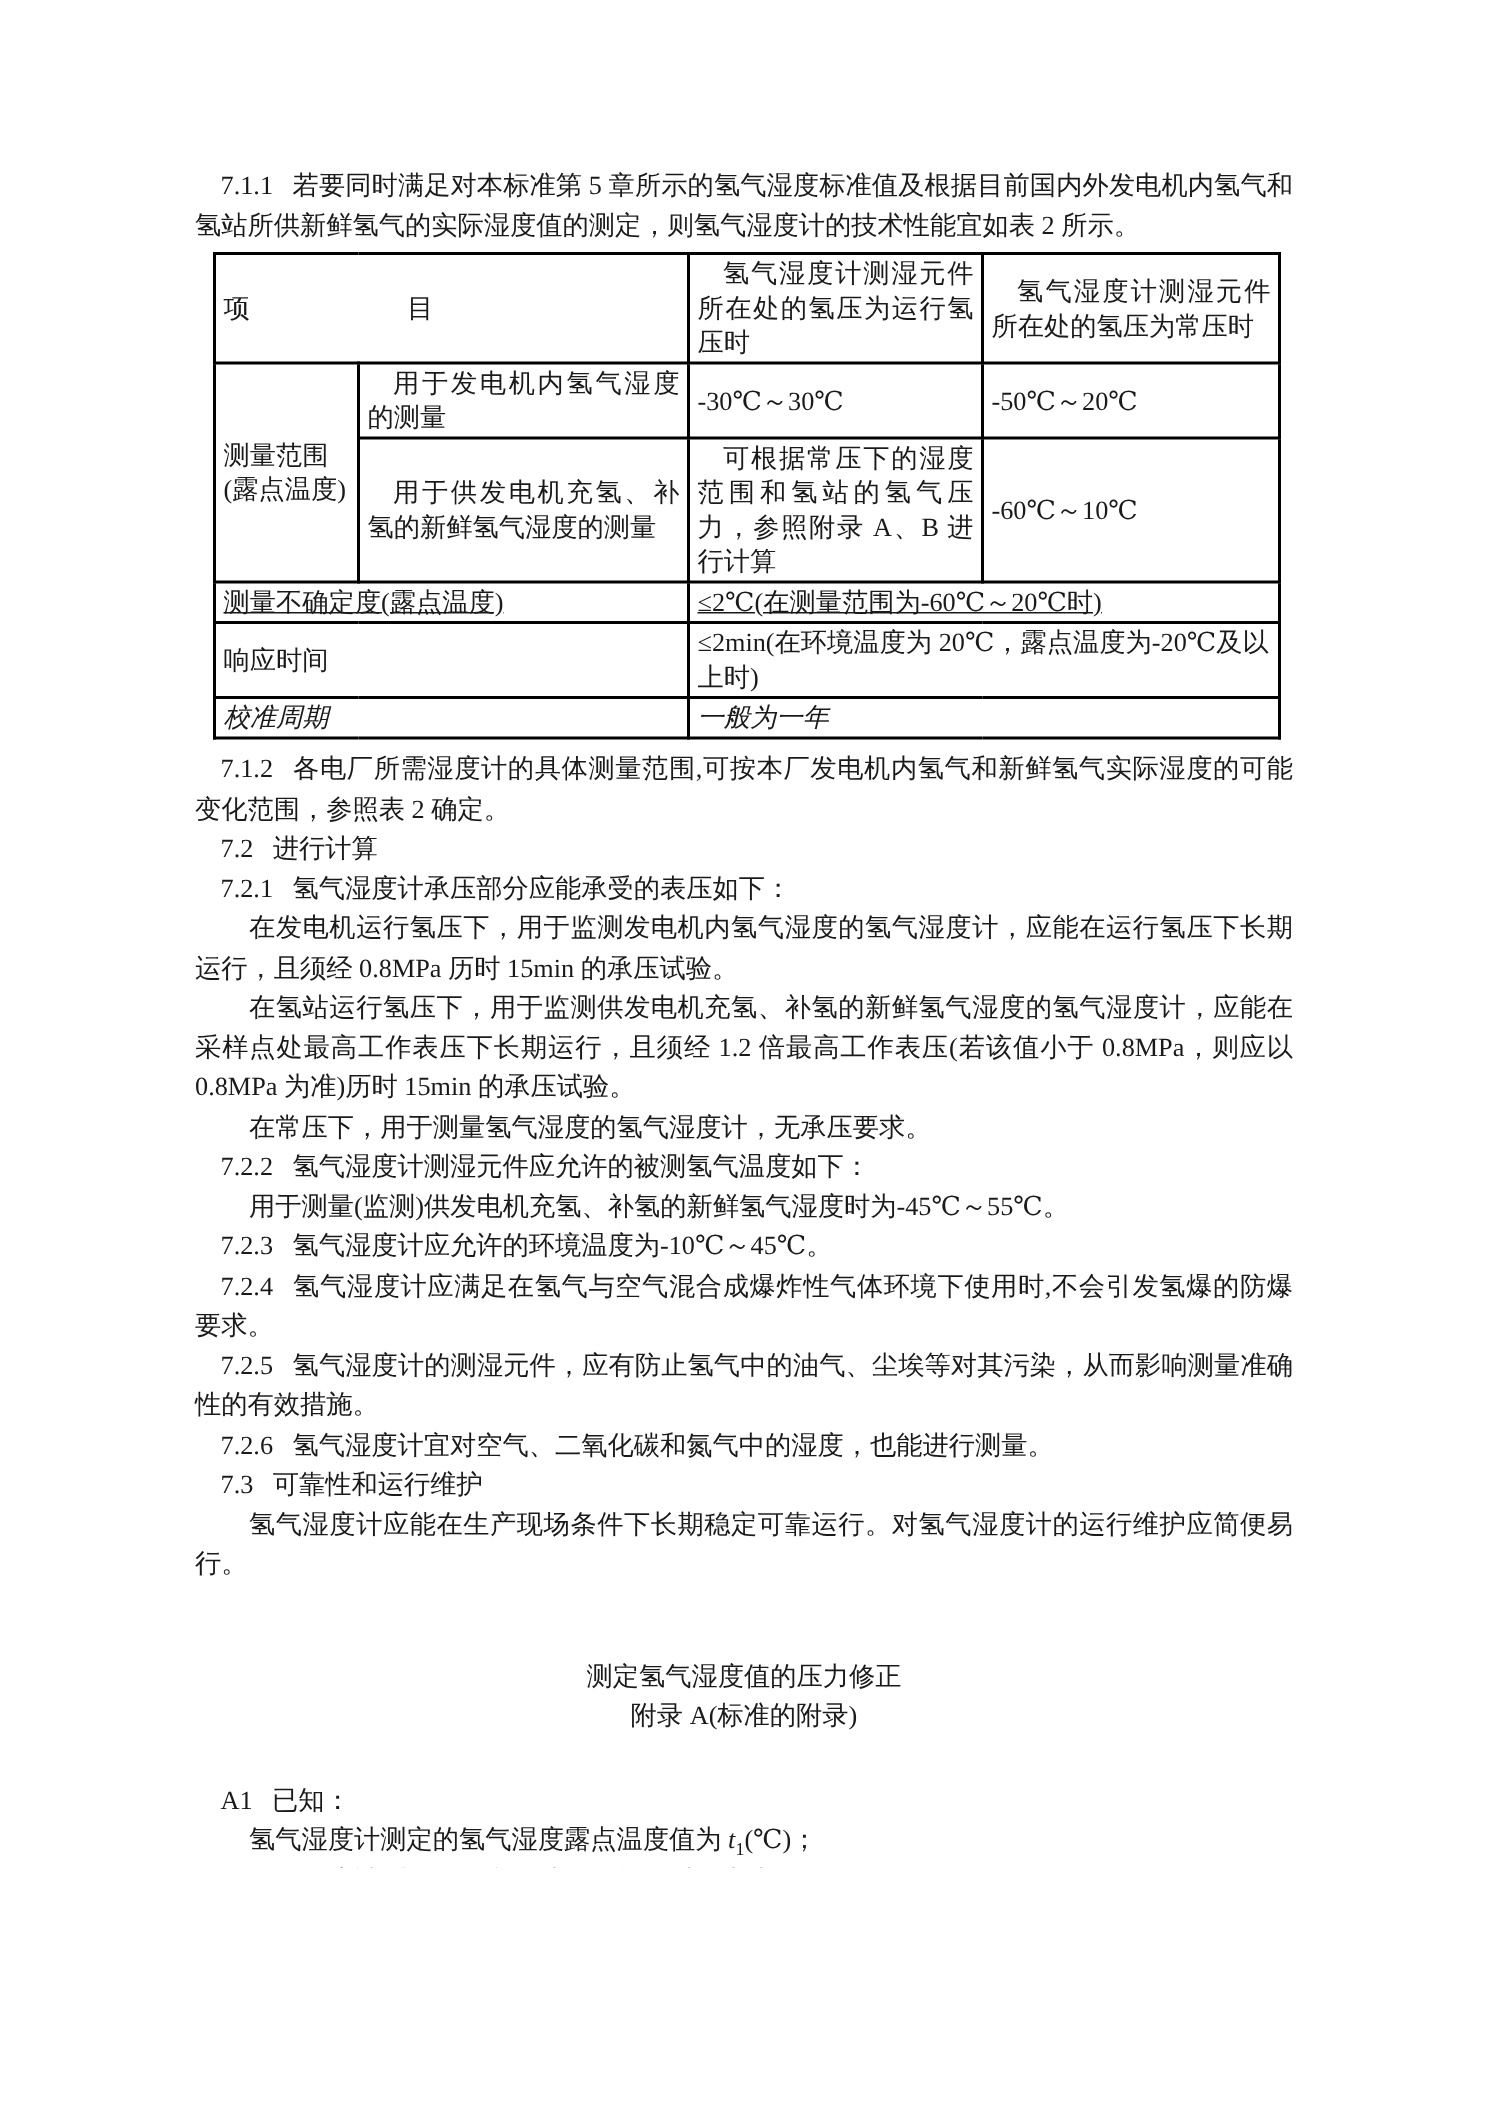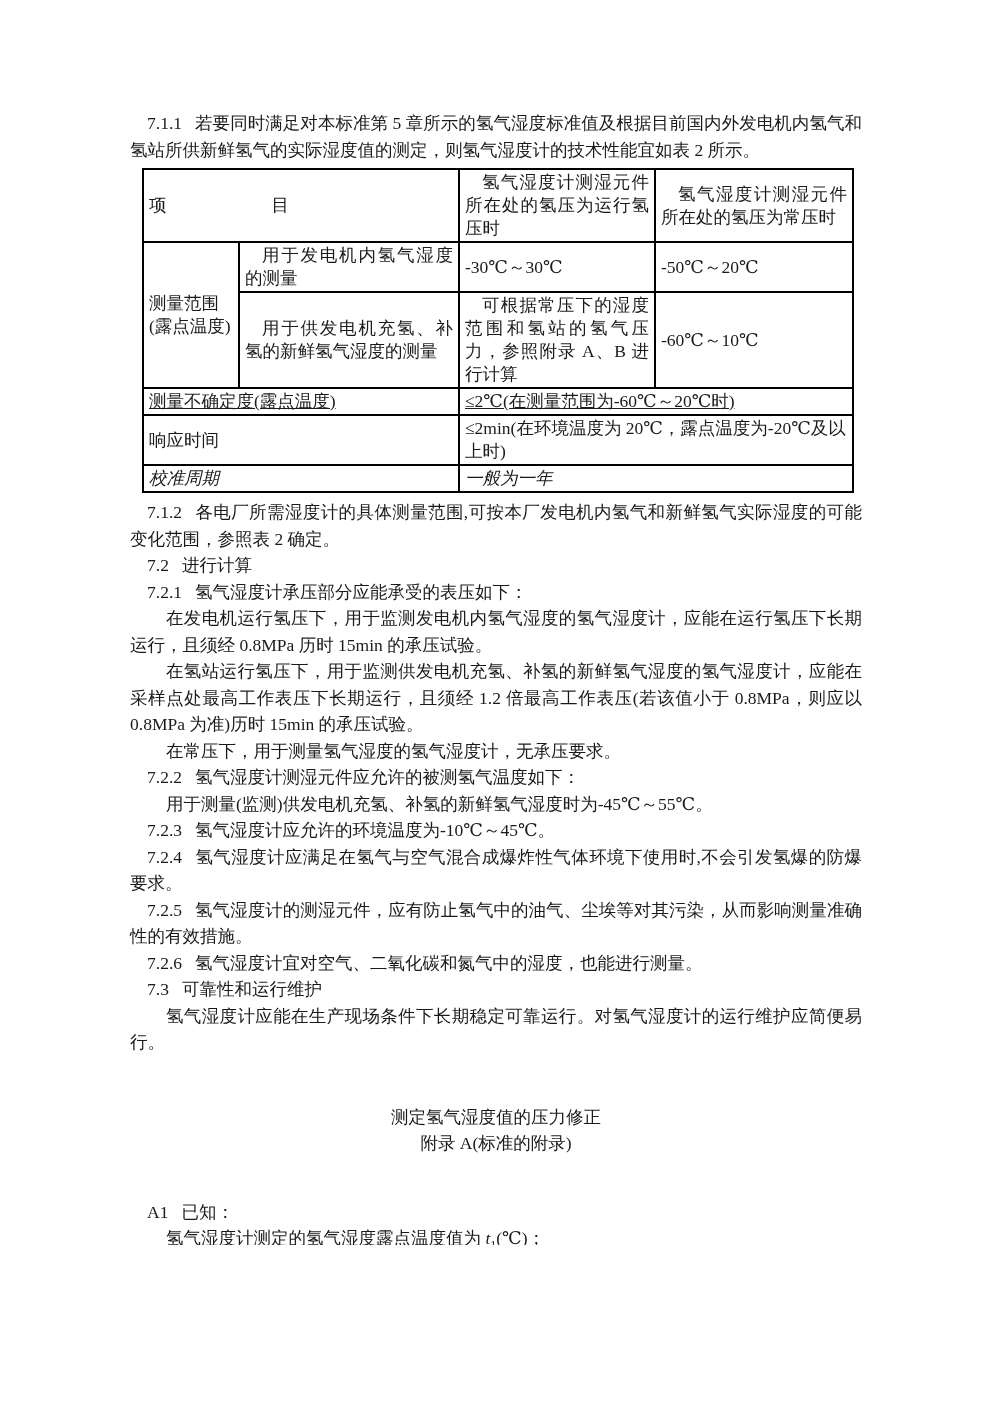--- a/index.html
+++ b/index.html
@@ -36,21 +36,21 @@
   .c-center { text-align:left; }
   .c-just { text-align:justify; text-indent:17px; }
   tr.r-head td { height:70px; }
   tr.r-1 td { height:46px; }
   tr.r-2 td { height:90px; }
   tr.r-3 td { height:24px;text-decoration:underline; }
   tr.r-4 td { height:44px; }
   tr.r-5 td { height:24px;font-style:italic; }
   .after-table { margin-top:6px; }
   .appendix-head { text-align:center; margin-top:48px; }
-  .a1 { margin-top:42px; }
+  .a1 { margin-top:30px; }
   .var i { font-style:italic; }
   sub { font-size:12px; line-height:0; }
 </style>
 </head>
 <body>
 
 <div class="page">
   <div class="content">
 
     <p class="para clause"><span class="num">7.1.1</span><span>若要同时满足对本标准第 5 章所示的氢气湿度标准值及根据目前国内外发电机内氢气和氢站所供新鲜氢气的实际湿度值的测定，则氢气湿度计的技术性能宜如表 2 所示。</span></p>

